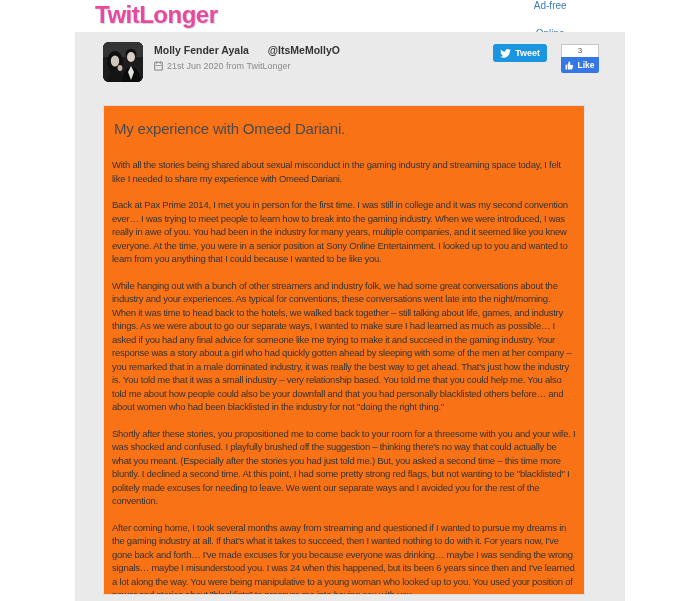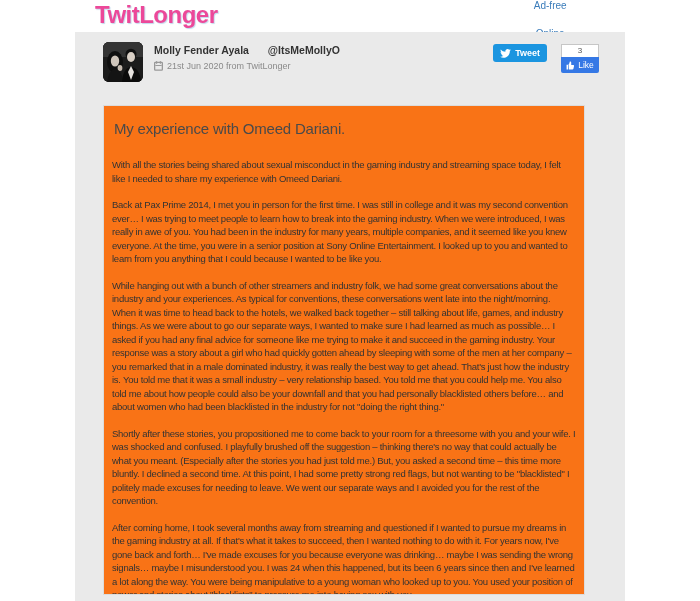--- a/index.html
+++ b/index.html
@@ -36,21 +36,21 @@
     background:#1b95e0;color:#fff;border:none;border-radius:3px;font-size:9px;font-weight:bold;
     padding:0 7px;height:18px;display:flex;align-items:center;gap:4px;cursor:pointer;font-family:inherit;
   }
   .like-widget{width:38px;}
   .like-count{
     background:#fff;border:1px solid #c6c6c6;border-bottom:none;font-size:8px;color:#555;
     text-align:center;padding:2px 0;line-height:8px;
   }
   .like-btn{
     width:100%;background:#3578e5;color:#fff;border:none;border-radius:0 0 2px 2px;font-size:8.5px;
-    font-weight:normal;padding:3px 0;display:flex;align-items:center;justify-content:center;gap:3px;
+    font-weight:bold;padding:3px 0;display:flex;align-items:center;justify-content:center;gap:3px;
     cursor:pointer;font-family:inherit;
   }
   
   .post-card{
     position:absolute;left:28px;top:73px;width:482px;height:490px;background:#f97316;
     border:1px solid #dcdcdc;box-sizing:border-box;padding:14px 8px 0 8px;overflow:hidden;
   }
   .post-title{
     font-size:15px;font-weight:normal;color:#4a4a4a;margin:0 0 21px 2px;letter-spacing:-0.2px;
   }

